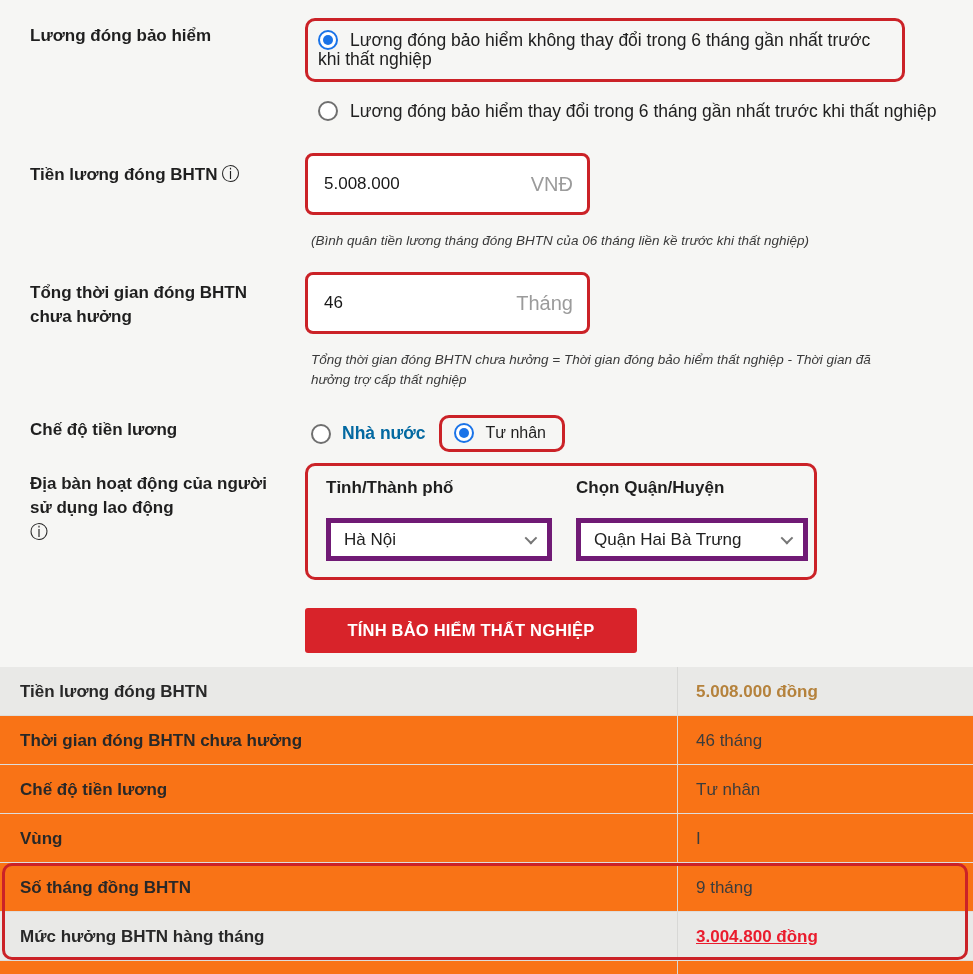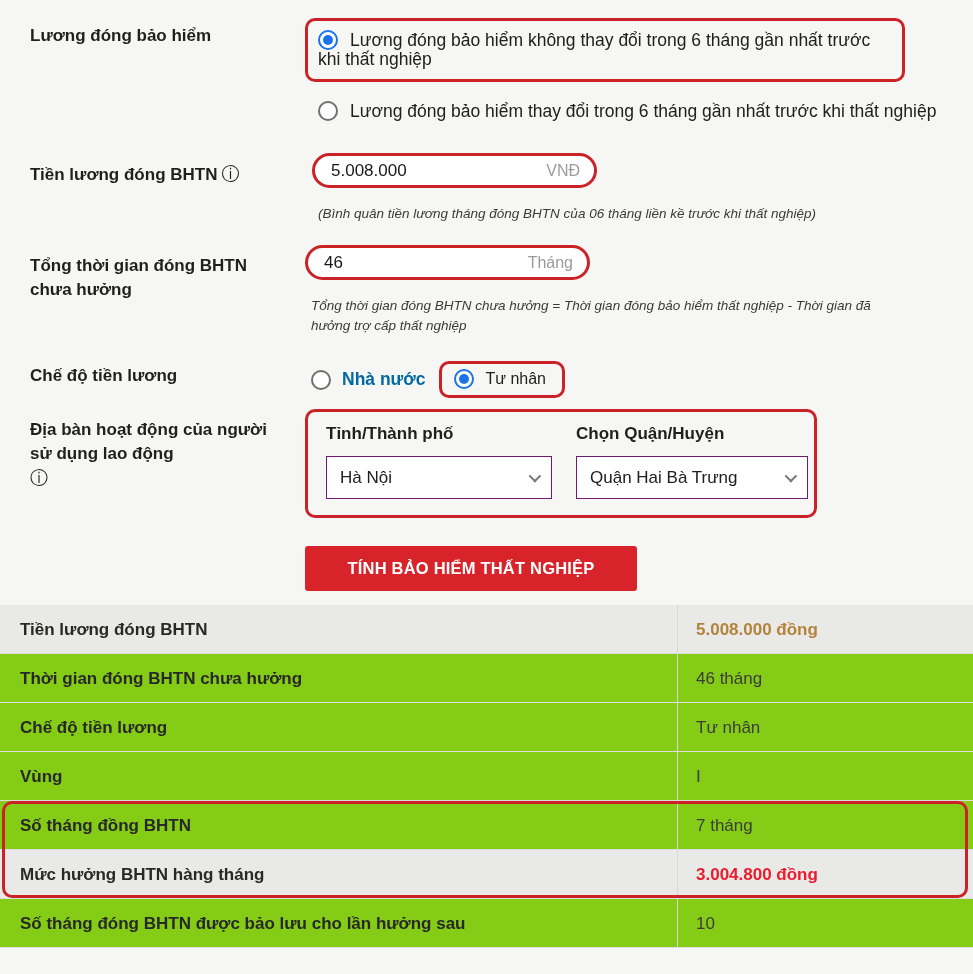--- a/index.html
+++ b/index.html
@@ -57,39 +57,39 @@
   .opt-plain {
     width: 620px;
     margin: 13px 0 0 13px;
     font-size: 17.5px;
     line-height: 33px;
     color: #202020;
   }
 
   
   .field {
-    width: 285px; height: 35px;
+    width: 285px; height: 62px;
     background: #fff;
     border: 3px solid #cb2227;
-    border-radius: 20px;
+    border-radius: 8px;
     display: flex; align-items: center;
     overflow: hidden;
   }
   .field input {
     border: none; outline: none;
     flex: 1 1 auto; min-width: 0;
     font-family: inherit;
     font-size: 17px; color: #181818;
     padding-left: 16px;
     background: transparent;
   }
   .field .unit {
     flex: 0 0 auto;
     color: #9b9b9b;
-    font-size: 16px;
+    font-size: 20px;
     padding-right: 14px;
   }
 
   .note {
     font-style: italic;
     font-size: 13.5px;
     line-height: 20px;
     color: #3a3a3a;
     margin-top: 16px;
     margin-left: 6px;
@@ -106,24 +106,24 @@
     display: flex; align-items: center;
   }
 
   
   .region-box {
     width: 512px;
     padding: 12px 16px 16px 18px;
     display: flex; gap: 24px;
   }
   .sel-col { display: flex; flex-direction: column; }
-  .sel-label { font-weight: bold; font-size: 17px; margin-bottom: 12px; }
+  .sel-label { font-weight: bold; font-size: 17px; margin-bottom: 20px; }
   .select {
     background: #fff;
-    border: 1px solid #701a75;
+    border: 5px solid #701a75;
     height: 43px;
     display: flex; align-items: center; justify-content: space-between;
     padding: 0 13px;
     font-size: 17px; color: #202020;
     cursor: default;
   }
   .sel-col.province .select { width: 226px; }
   .sel-col.district .select { width: 232px; }
   .chev {
     width: 9px; height: 9px;
@@ -154,21 +154,21 @@
     font-weight: bold;
     font-size: 16.5px;
     letter-spacing: 0.2px;
     cursor: pointer;
   }
 
   
   .results { margin-top: 14px; width: 973px; }
   .t-row {
     display: flex;
-    background: #84cc16;
+    background: #f97316;
     border-bottom: 1px solid #dedddb;
     min-height: 48px;
   }
   .t-row.shaded { background: #e9e9e7; }
   .t-label {
     flex: 0 0 677px;
     font-weight: bold;
     font-size: 17px;
     color: #282828;
     padding: 13px 20px 12px 20px;
@@ -176,34 +176,34 @@
   }
   .t-value {
     flex: 1 1 auto;
     border-left: 1px solid #d8d8d6;
     font-size: 17px;
     color: #3c3c3c;
     padding: 13px 10px 12px 18px;
     line-height: 23px;
   }
   .t-value.gold { color: #b5823c; font-weight: bold; }
-  .t-value.red  { color: #ea1c2d; font-weight: bold; }
+  .t-value.red  { color: #ea1c2d; font-weight: bold; text-decoration: underline; }
 
   .hl-wrap { position: relative; }
   .hl-wrap::after {
     content: "";
     position: absolute;
     left: 2px; right: 5px; top: 0; bottom: 1px;
     border: 3px solid #cb2227;
     border-radius: 10px;
     pointer-events: none;
   }
 
   .spacer-top-opt { margin-top: 3px; }
-  .row-salary    { margin-top: 25px; gap: 7px; }
+  .row-salary    { margin-top: 25px; }
   .row-duration  { margin-top: 21px; }
   .row-regime    { margin-top: 19px; }
   .row-region    { margin-top: 11px; }
 </style>
 </head>
 <body>
 
 <div class="page">
 
   <div class="form-row">
@@ -298,21 +298,21 @@
       <div class="t-label">Chế độ tiền lương</div>
       <div class="t-value">Tư nhân</div>
     </div>
     <div class="t-row">
       <div class="t-label">Vùng</div>
       <div class="t-value">I</div>
     </div>
     <div class="hl-wrap">
       <div class="t-row">
         <div class="t-label">Số tháng đồng BHTN</div>
-        <div class="t-value">7 tháng</div>
+        <div class="t-value">9 tháng</div>
       </div>
       <div class="t-row shaded">
         <div class="t-label">Mức hưởng BHTN hàng tháng</div>
         <div class="t-value red">3.004.800 đồng</div>
       </div>
     </div>
     <div class="t-row">
       <div class="t-label">Số tháng đóng BHTN được bảo lưu cho lần hưởng sau</div>
       <div class="t-value">10</div>
     </div>

